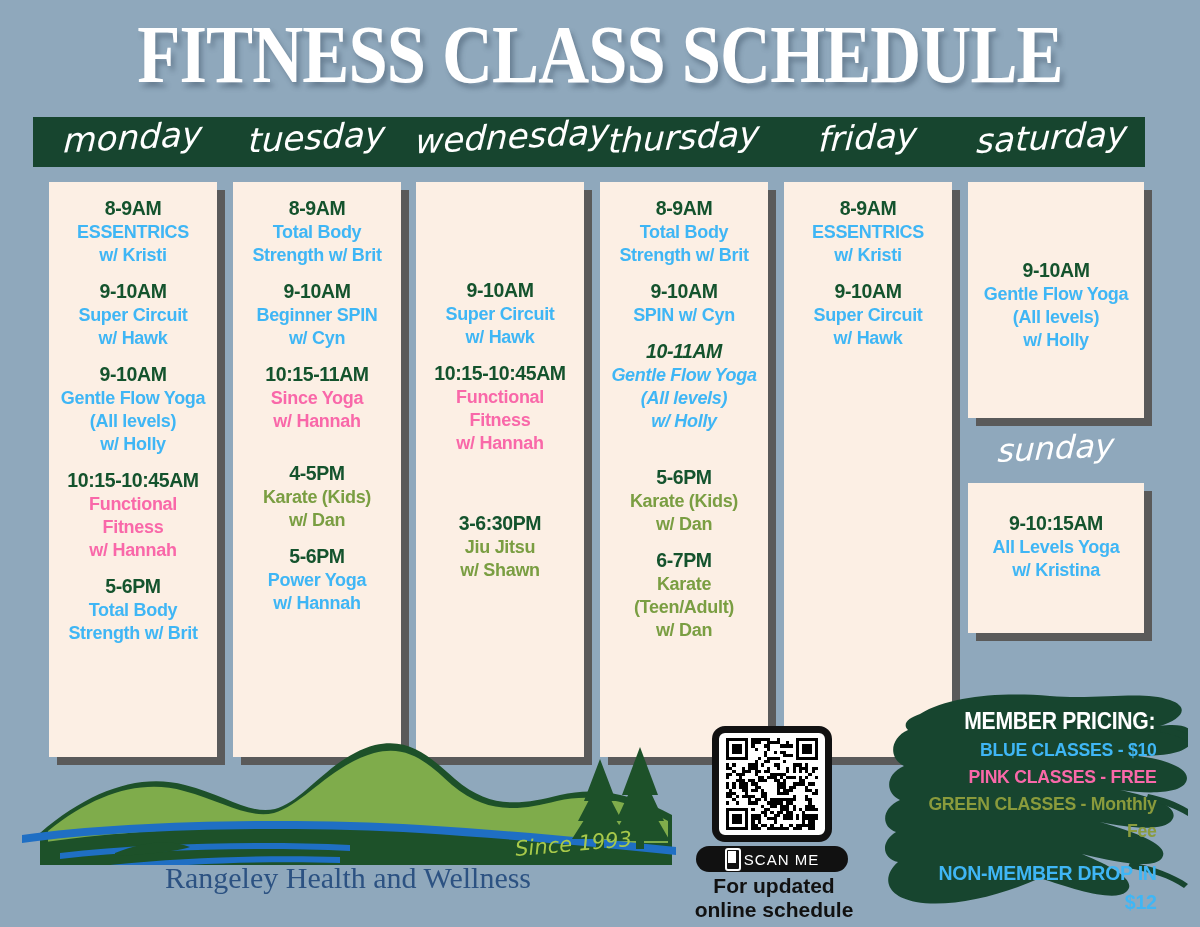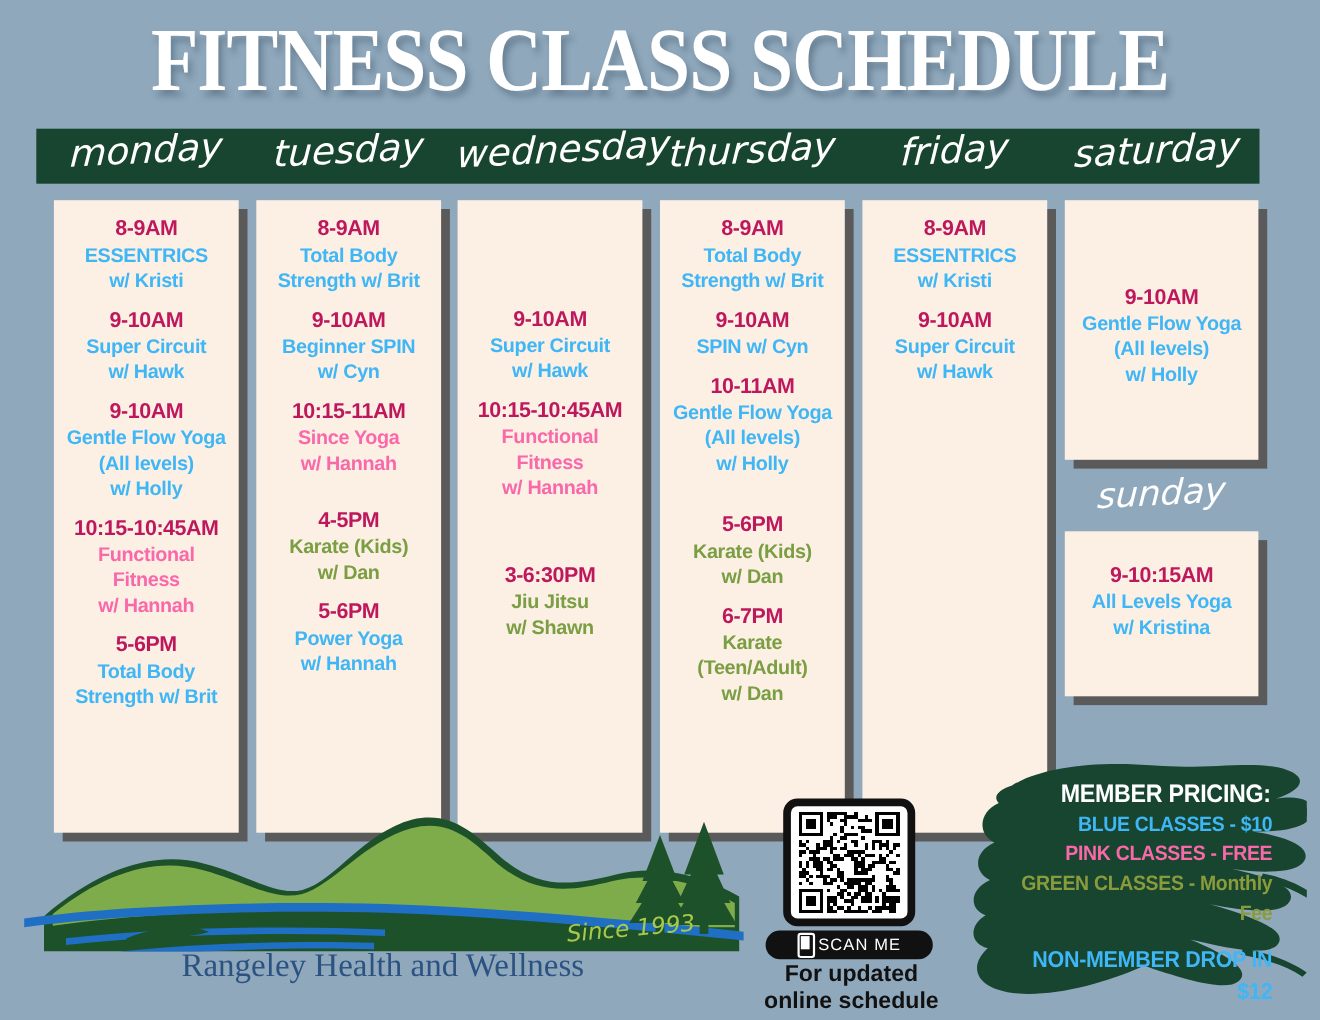--- a/index.html
+++ b/index.html
@@ -53,21 +53,21 @@
     padding:10px 4px 6px 4px;
     text-align:center;
     overflow:hidden;
   }
   .slot{margin-bottom:12px;}
   .slot:last-child{margin-bottom:0;}
   .slot .time{
     font-weight:bold;
     font-size:19.5px;
     line-height:25px;
-    color:#be185d;
+    color:#14532d;
     letter-spacing:-0.4px;
     white-space:nowrap;
   }
   .slot .cls{
     font-weight:bold;
     font-size:18px;
     line-height:23px;
     letter-spacing:-0.3px;
   }
   .cls.blue{color:#3fb6f5;}
@@ -231,21 +231,21 @@
       <div class="card" style="left: 600px; top: 182px; width: 168px; height: 575px; padding-top: 14px;">
         <div class="slot">
           <div class="time">8-9AM</div>
           <div class="cls blue">Total Body</div>
           <div class="cls blue">Strength w/ Brit</div>
         </div>
         <div class="slot">
           <div class="time">9-10AM</div>
           <div class="cls blue">SPIN w/ Cyn</div>
         </div>
-        <div class="slot" style="margin-top: 10px;">
+        <div class="slot" style="margin-top: 10px; font-style: italic;">
           <div class="time">10-11AM</div>
           <div class="cls blue">Gentle Flow Yoga</div>
           <div class="cls blue">(All levels)</div>
           <div class="cls blue">w/ Holly</div>
         </div>
         <div class="slot" style="margin-top: 32px;">
           <div class="time">5-6PM</div>
           <div class="cls green">Karate  (Kids)</div>
           <div class="cls green">w/ Dan</div>
         </div>

